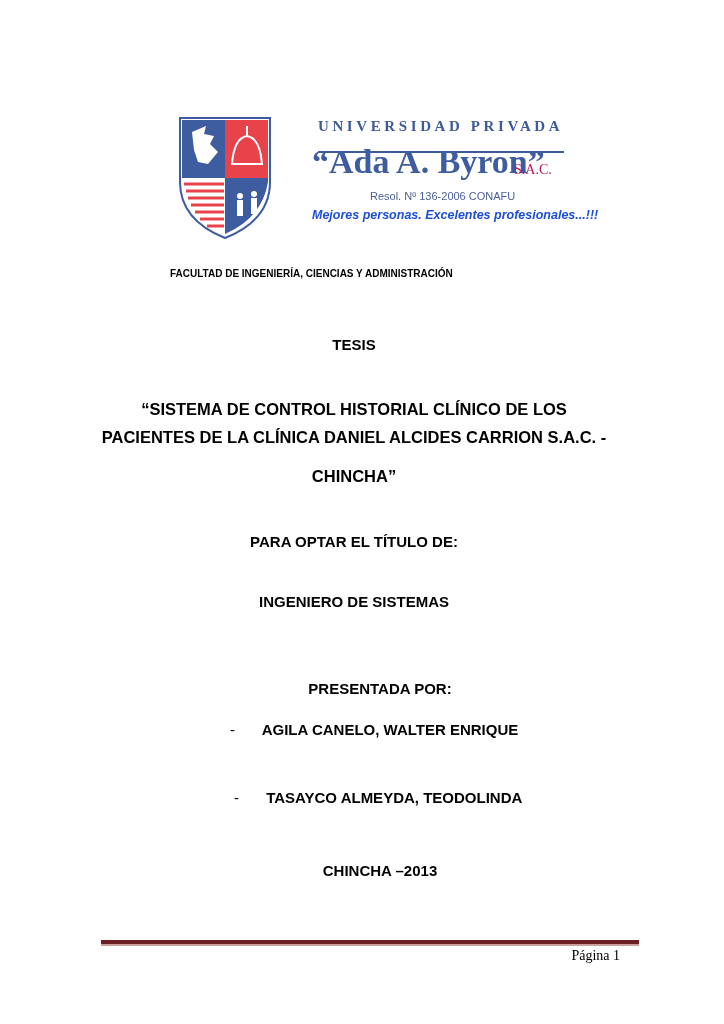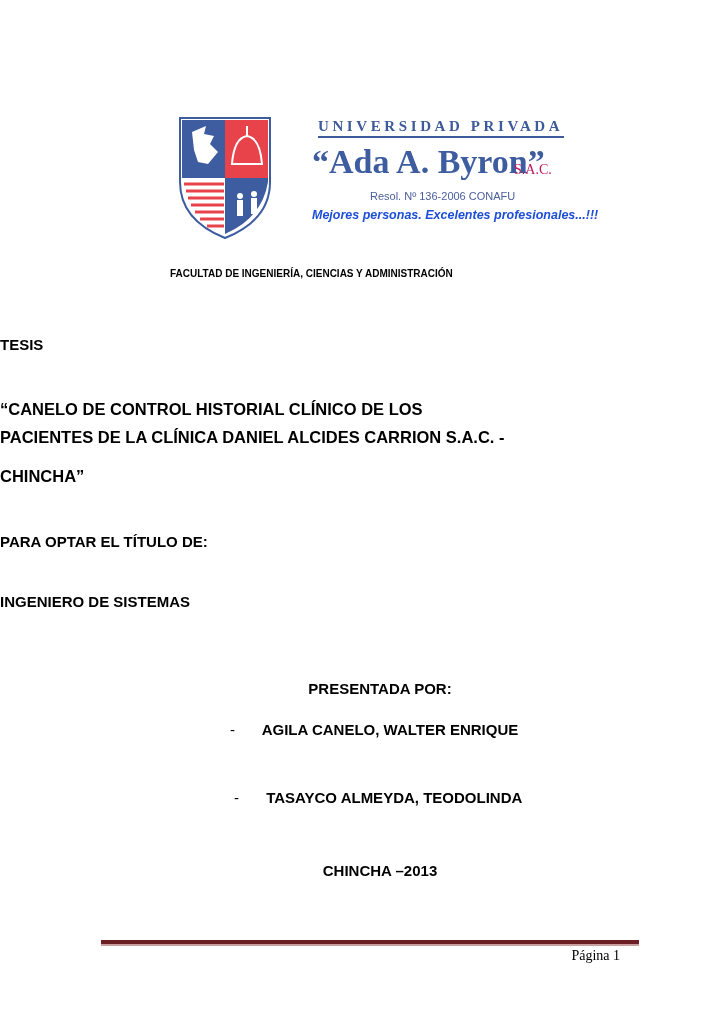--- a/index.html
+++ b/index.html
@@ -1,22 +1,22 @@
 <!DOCTYPE html>
 <html><head>
   <meta charset="utf-8">
   <style>
     html, body { margin: 0; padding: 0; background: #ffffff; }
     body { width: 724px; height: 1024px; position: relative; overflow: hidden; font-family: "Liberation Sans", sans-serif; color: #000; }
     .abs { position: absolute; }
-    .center { left: 0; width: 708px; }
+    .center { left: 0; width: 708px; text-align: center; }
 
     
     .shield { left: 162px; top: 112px; width: 126px; height: 136px; }
-    .uni-title { left: 318px; top: 118px; width: 246px; font-family: "Liberation Serif", serif; font-size: 15px; letter-spacing: 3.6px; color: #3d5a9b; font-weight: bold; border-bottom: 2px solid #3d5a9b; padding-bottom: 1px; white-space: nowrap; }
+    .uni-title { left: 318px; top: 118px; width: 246px; font-family: "Liberation Serif", serif; font-size: 15px; letter-spacing: 3.6px; color: #3d5a9b; font-weight: bold; border-bottom: 2px solid #3d5a9b; padding-bottom: 16px; white-space: nowrap; }
     .uni-name { left: 312px; top: 143px; font-family: "Liberation Serif", serif; font-weight: bold; font-size: 34px; color: #3e5ca0; white-space: nowrap; }
     .uni-sac { left: 514px; top: 162px; font-family: Liberation Serif, serif; font-size: 14px; color: #be185d; }
     .uni-resol { left: 370px; top: 190px; font-size: 11px; color: #4a5f9a; white-space: nowrap; }
     .uni-slogan { left: 312px; top: 208px; font-size: 12.5px; font-weight: bold; font-style: italic; color: #1d4ed8; white-space: nowrap; }
 
     .faculty { top: 268px; font-size: 10px; font-weight: bold; left: 170px; width: 420px; text-align: left; }
     .tesis { top: 336px; font-size: 15px; font-weight: bold; }
     .title-line { font-size: 16.5px; font-weight: bold; }
     .t1 { top: 400px; }
     .t2 { top: 428px; }
@@ -64,21 +64,21 @@
 
 <div class="abs uni-title">UNIVERSIDAD PRIVADA</div>
 <div class="abs uni-name">“Ada A. Byron”</div>
 <div class="abs uni-sac">S.A.C.</div>
 <div class="abs uni-resol">Resol. Nº 136-2006 CONAFU</div>
 <div class="abs uni-slogan">Mejores personas. Excelentes profesionales...!!!</div>
 
 <div class="abs faculty">FACULTAD DE INGENIERÍA, CIENCIAS Y ADMINISTRACIÓN</div>
 <div class="abs center tesis">TESIS</div>
 
-<div class="abs center title-line t1">“CANELO DE CONTROL HISTORIAL CLÍNICO DE LOS</div>
+<div class="abs center title-line t1">“SISTEMA DE CONTROL HISTORIAL CLÍNICO DE LOS</div>
 <div class="abs center title-line t2">PACIENTES DE LA CLÍNICA DANIEL ALCIDES CARRION S.A.C. -</div>
 <div class="abs center title-line t3">CHINCHA”</div>
 
 <div class="abs center optar">PARA OPTAR EL TÍTULO  DE:</div>
 <div class="abs center degree">INGENIERO DE SISTEMAS</div>
 <div class="abs presented">PRESENTADA POR:</div>
 
 <div class="abs author a1">
   <span class="dash">-</span>
   <span>AGILA  CANELO, WALTER ENRIQUE</span>

